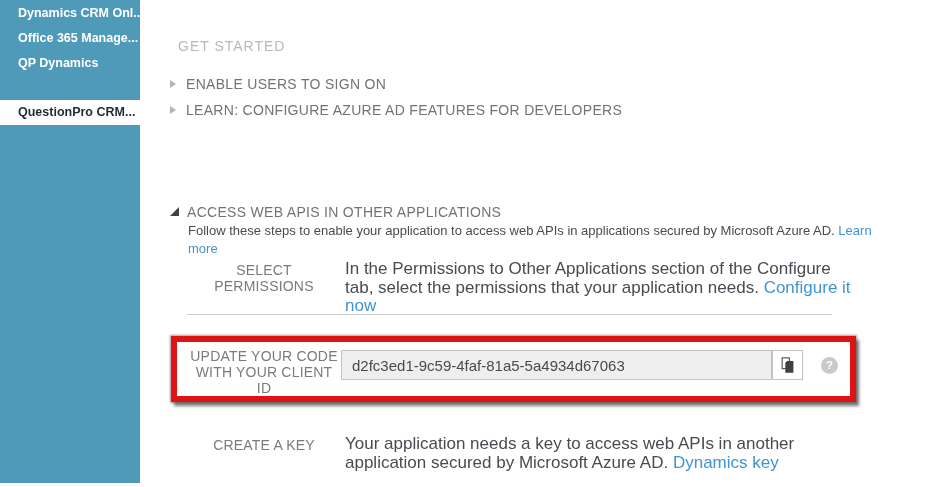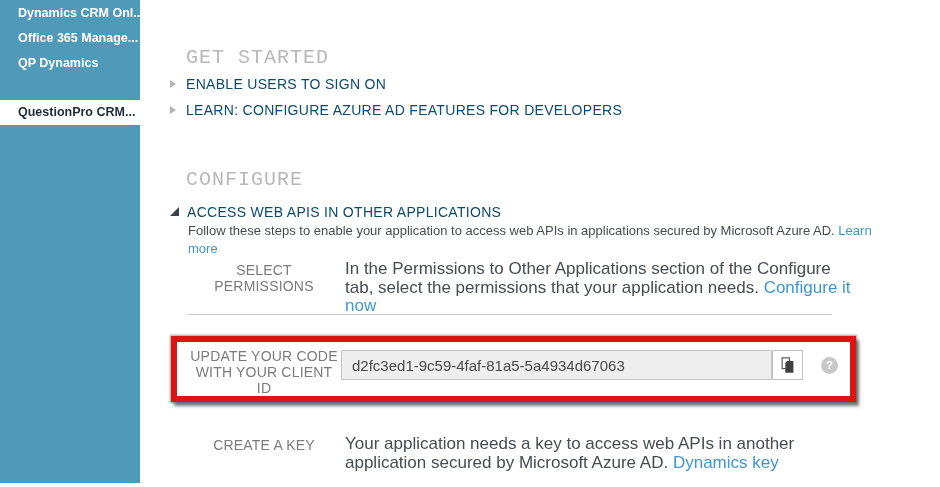--- a/index.html
+++ b/index.html
@@ -11,41 +11,41 @@
   .sidebar{position:absolute;left:0;top:0;width:140px;height:483px;background:#4f9ab8;}
   .sb-item{
     position:absolute;left:0;width:140px;height:25px;line-height:25px;
     padding-left:18px;box-sizing:border-box;
     font-size:12.5px;font-weight:600;color:#ffffff;cursor:pointer;white-space:nowrap;overflow:hidden;
   }
   .sb-item.i0{top:1px}.sb-item.i1{top:26px}.sb-item.i2{top:51px}
   .sb-item.selected{top:73px;background:#ffffff;color:#1f2b38;font-weight:700;margin-top:27px;}
   
   .big-heading{
-    position:absolute;left:170px;margin:16px;font-size:20px;font-weight:300;
-    color:#b8b8b8;letter-spacing:1px;font-family:Liberation Mono, monospace;
+    position:absolute;left:170px;margin:8px;font-size:14px;font-weight:300;
+    color:#b8b8b8;letter-spacing:1px;
   }
   .h-get-started{top:30px}
   .h-configure{top:152px}
   
   .collapsible{position:absolute;left:170px;display:flex;align-items:center;cursor:pointer;}
   .c-enable{top:76px}
   .c-learn{top:102px}
   .c-access{top:204px}
   .tri-collapsed{
     width:0;height:0;border-left:6px solid #b3b3b3;
     border-top:4.5px solid transparent;border-bottom:4.5px solid transparent;
     margin-right:10px;flex:0 0 auto;
   }
   .tri-expanded{
     width:0;height:0;border-bottom:9px solid #3d4247;
     border-left:9px solid transparent;
     margin-right:8px;margin-top:-2px;flex:0 0 auto;
   }
-  .collapsible .lbl{font-size:14px;color:#0c4a6e;letter-spacing:0.3px;white-space:nowrap;}
+  .collapsible .lbl{font-size:14px;color:#737373;letter-spacing:0.3px;white-space:nowrap;}
   
   .para{position:absolute;font-size:13px;line-height:18px;color:#464c51;}
   .p-follow{left:188px;top:214px;width:700px;margin-top:8px;}
   .link{color:#3f95d1;cursor:pointer;text-decoration:none;}
   .row-label{
     position:absolute;left:190px;width:148px;font-size:14px;line-height:16px;
     color:#7b7b7b;letter-spacing:0.2px;text-align:center;
   }
   .l-permissions{top:262px}
   .l-clientid{top:348px}
@@ -95,21 +95,20 @@
   <div class="collapsible c-enable">
     <span class="tri-collapsed"></span>
     <span class="lbl">ENABLE USERS TO SIGN ON</span>
   </div>
 
   <div class="collapsible c-learn">
     <span class="tri-collapsed"></span>
     <span class="lbl">LEARN: CONFIGURE AZURE AD FEATURES FOR DEVELOPERS</span>
   </div>
 
-  <h1 class="big-heading h-configure">CONFIGURE</h1>
 
   <div class="collapsible c-access">
     <span class="tri-expanded"></span>
     <span class="lbl">ACCESS WEB APIS IN OTHER APPLICATIONS</span>
   </div>
 
   <div class="para p-follow">
     <span>Follow these steps to enable your application to access web APIs in applications secured by Microsoft Azure AD.</span>
     <a class="link">Learn more</a>
   </div>

